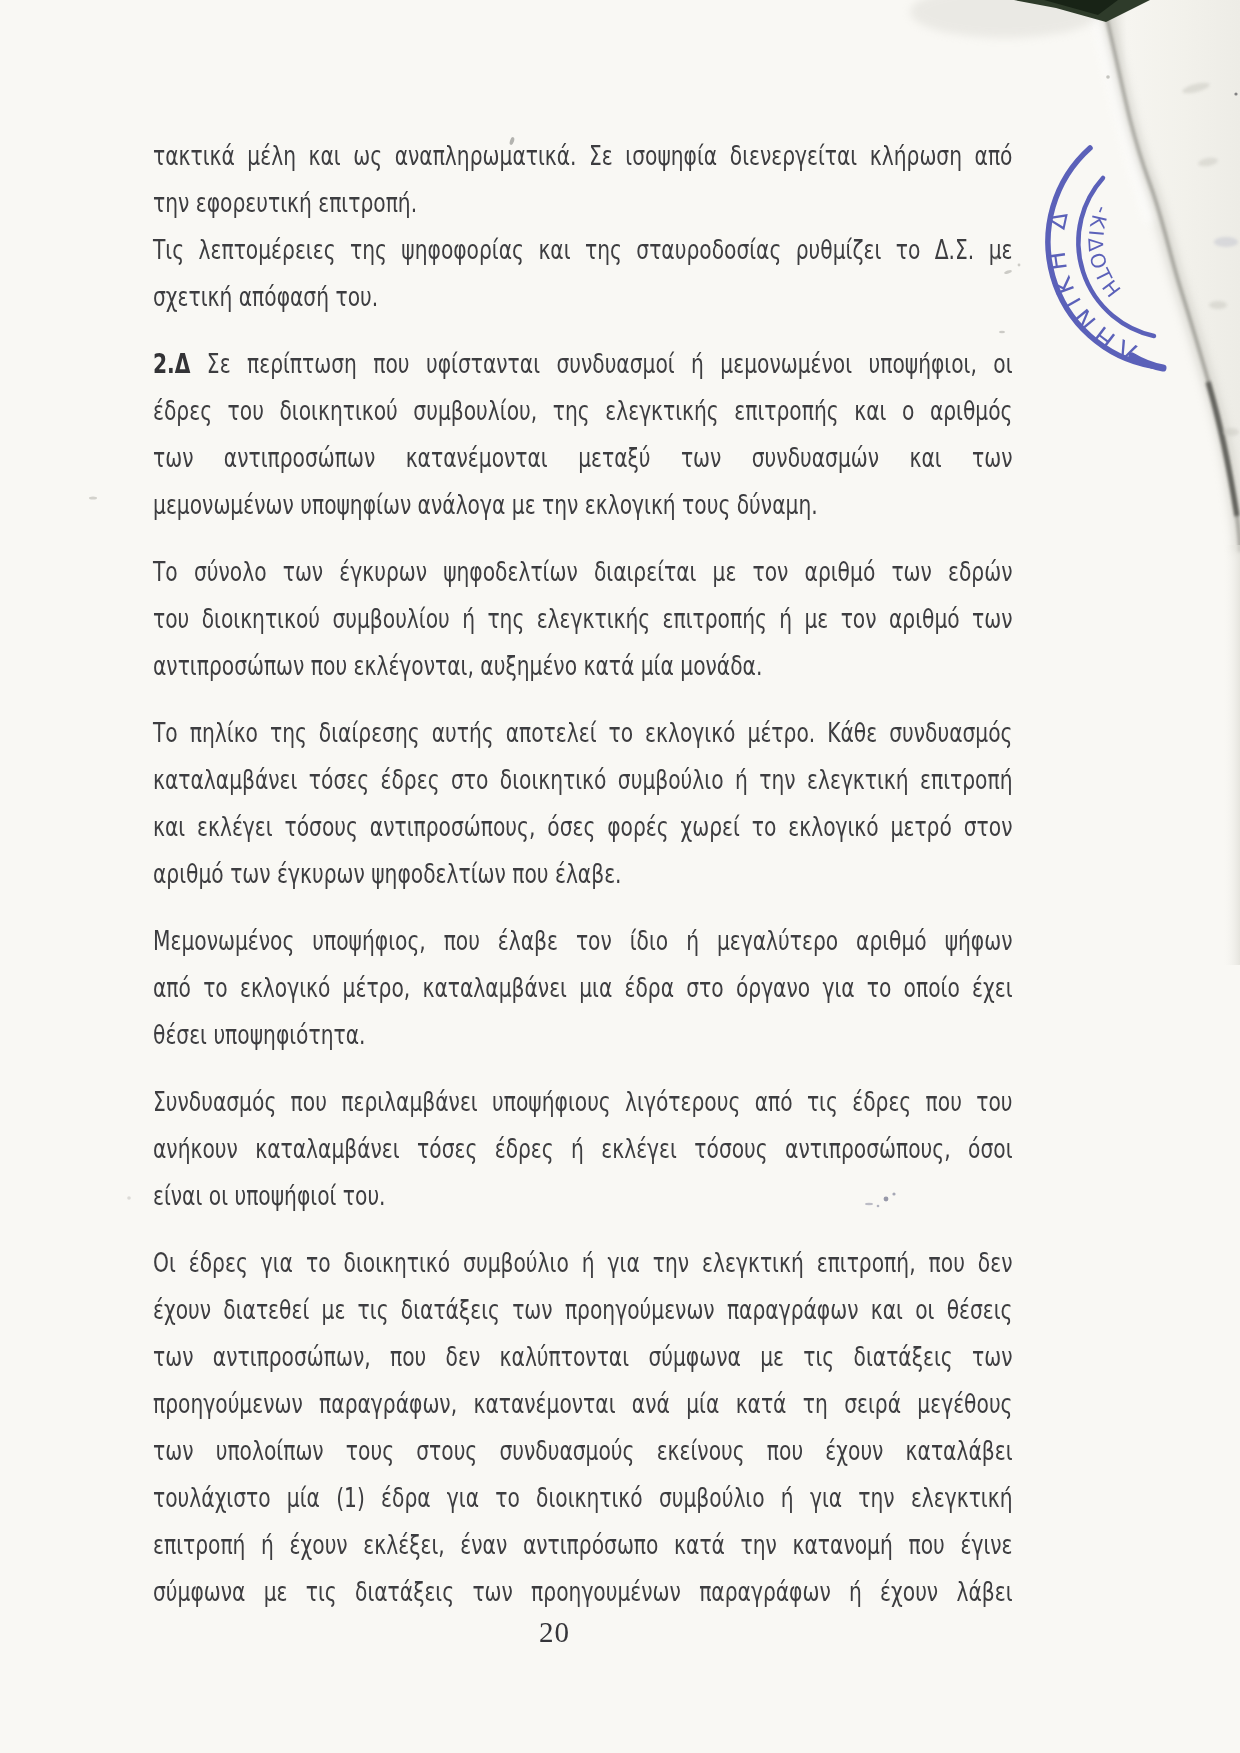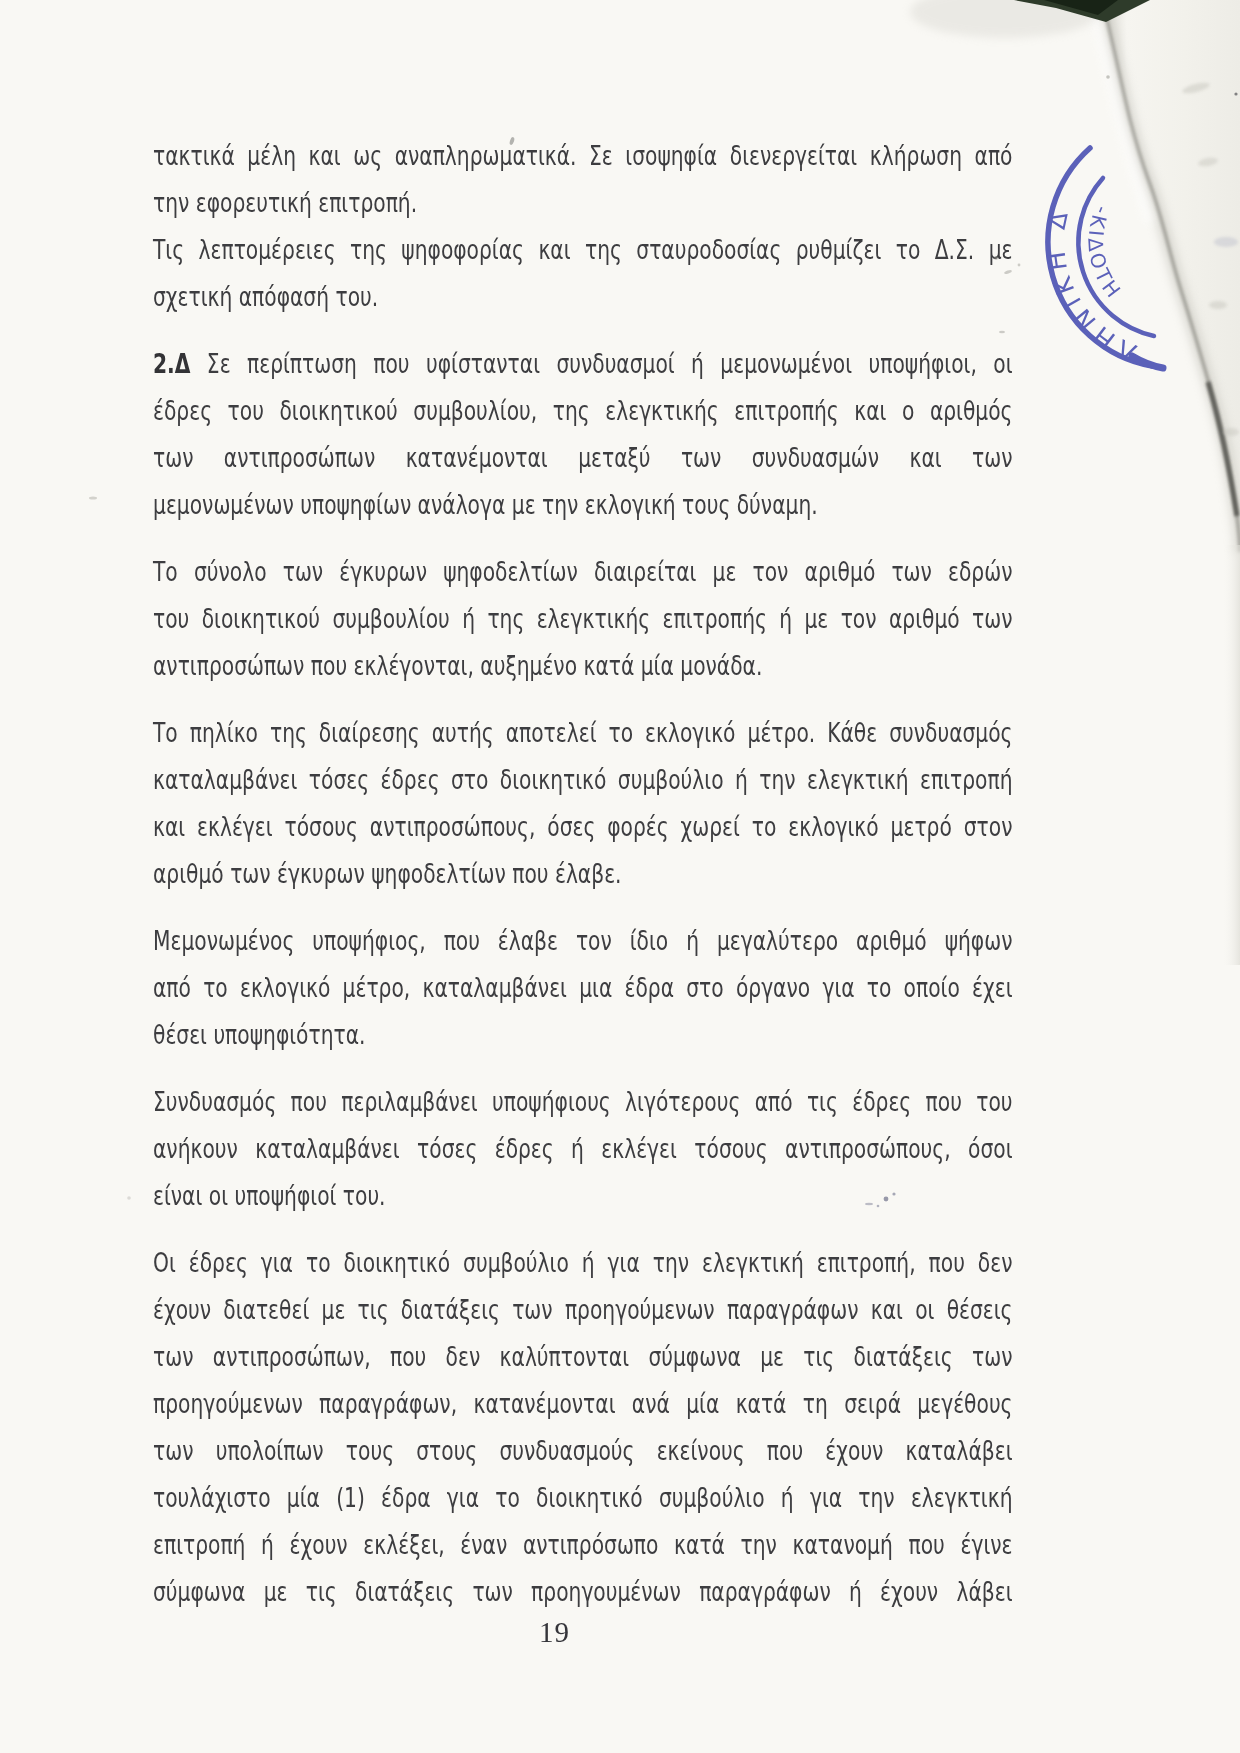--- a/index.html
+++ b/index.html
@@ -65,21 +65,21 @@
         <div class="ln">έχουν διατεθεί με τις διατάξεις των προηγούμενων παραγράφων και οι θέσεις</div>
         <div class="ln">των αντιπροσώπων, που δεν καλύπτονται σύμφωνα με τις διατάξεις των</div>
         <div class="ln">προηγούμενων παραγράφων, κατανέμονται ανά μία κατά τη σειρά μεγέθους</div>
         <div class="ln">των υπολοίπων τους στους συνδυασμούς εκείνους που έχουν καταλάβει</div>
         <div class="ln">τουλάχιστο μία (1) έδρα για το διοικητικό συμβούλιο ή για την ελεγκτική</div>
         <div class="ln">επιτροπή ή έχουν εκλέξει, έναν αντιπρόσωπο κατά την κατανομή που έγινε</div>
         <div class="ln">σύμφωνα με τις διατάξεις των προηγουμένων παραγράφων ή έχουν λάβει</div>
       </div>
     </div>
 
-  <div class="pagenum">19</div>
+  <div class="pagenum">20</div>
 
   <div class="hwmark">υ</div>
 
   <svg class="overlay" width="1240" height="1753" viewBox="0 0 1240 1753">
     <defs>
       <linearGradient id="stripGrad" x1="0" y1="0" x2="1" y2="0">
         <stop offset="0" stop-color="#d9d8d1"></stop>
         <stop offset="0.18" stop-color="#f6f5f0"></stop>
         <stop offset="0.6" stop-color="#f2f1eb"></stop>
         <stop offset="1" stop-color="#edece6"></stop>

